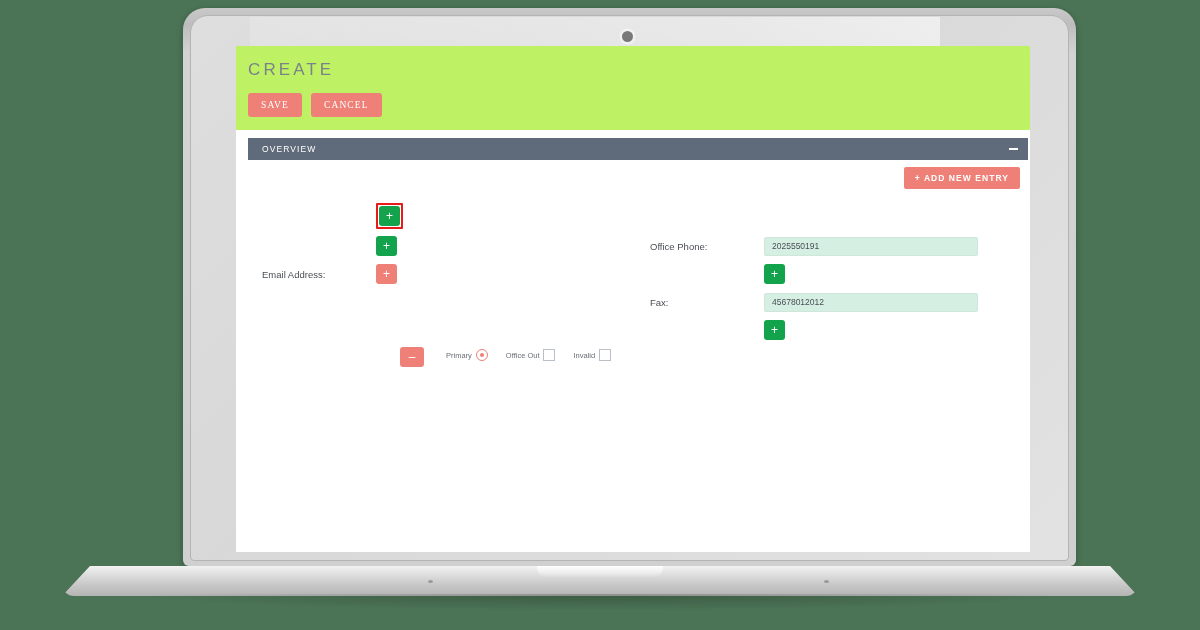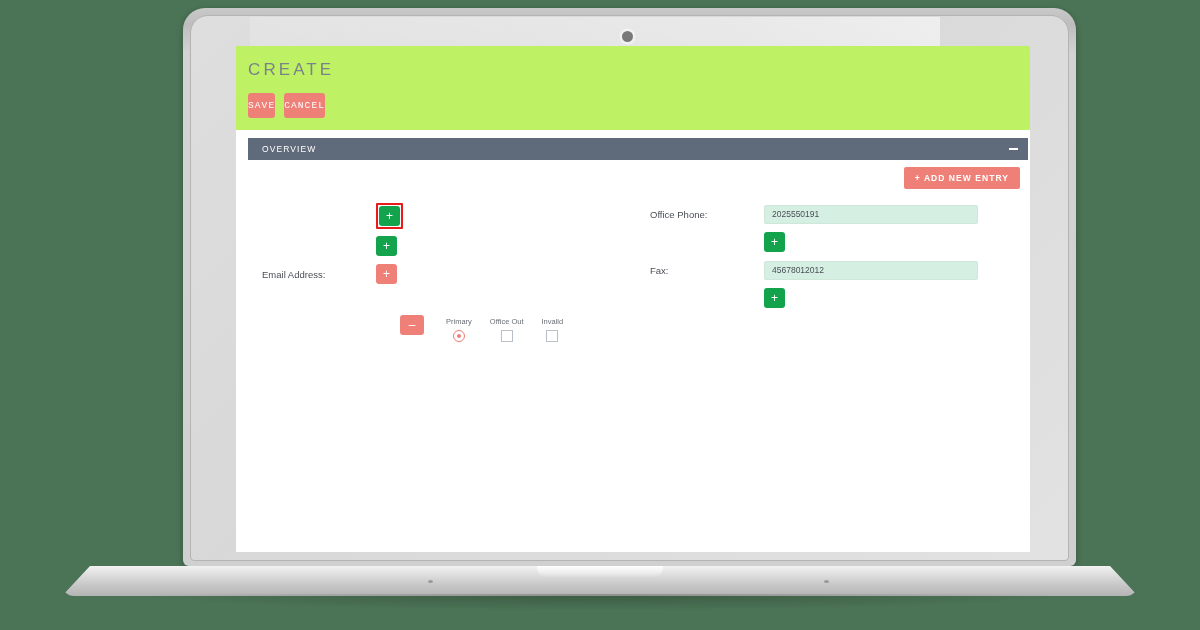--- a/index.html
+++ b/index.html
@@ -59,42 +59,42 @@
   
   .app{position:absolute;left:0;top:0;width:794px;height:506px;background:#ffffff;}
   .app-head{padding:14px 0 0 12px;background:#bef264;height:84px;box-sizing:border-box;}
   .page-title{
     font-size:17px;letter-spacing:3.1px;color:#7b818a;font-weight:400;
     margin:0 0 13px 0;
   }
   .btn-row{display:flex;gap:9px;}
   .btn-coral{
     background:#ee8078;color:#fff;border:none;border-radius:3px;
-    font-size:9.5px;letter-spacing:1.1px;padding:7px 0;cursor:pointer;
-    font-family:Liberation Mono, monospace;
+    font-size:9.5px;letter-spacing:1.1px;padding:7px 13px;cursor:pointer;
+    font-family:Liberation Serif, serif;
   }
   .overview-bar{
     margin:8px 2px 0 12px;height:22px;background:#5f6b7a;
     display:flex;align-items:center;justify-content:space-between;
     padding:0 10px 0 14px;
   }
   .overview-title{color:#fff;font-size:8.5px;letter-spacing:1.1px;}
   .collapse-icon{width:9px;height:2.5px;background:#fff;}
   .panel{margin:0 2px 0 12px;background:#fff;padding:0 0 24px 0;}
 
   .add-entry-row{display:flex;justify-content:flex-end;padding:7px 8px 0 0;}
   .btn-add-entry{
     background:#ee8078;color:#fff;border:none;border-radius:2px;
     font-size:8.5px;letter-spacing:1.05px;font-weight:700;padding:6px 11px;cursor:pointer;
     font-family:"Liberation Sans", sans-serif;
   }
 
   .grid{display:flex;padding:12px 0 0 0;}
   .col{width:380px;}
-  .col.right{padding-left:8px;}
+  .col.right{padding-left:8px;margin-top:32px;}
   .row{display:flex;align-items:center;min-height:26px;}
   .lbl{
     width:128px;font-size:9.5px;color:#4a4f56;padding-left:14px;box-sizing:border-box;
   }
   .req{color:#e8524a;}
   .inp{
     width:214px;height:19px;background:#d6efe3;border:1px solid #cfe7db;
     border-radius:2px;font-size:8.5px;color:#4a4f56;padding:0 7px;box-sizing:border-box;
     font-family:"Liberation Sans", sans-serif;outline:none;
   }
@@ -113,21 +113,21 @@
 
   .sub-row{display:flex;align-items:center;min-height:30px;}
   .pad{width:128px;}
   .hl-wrap{position:relative;display:inline-flex;padding:3px;}
   .hl-wrap::after{
     content:"";position:absolute;inset:0;border:2px solid #e81b1b;border-radius:1px;pointer-events:none;
   }
 
   .email-row{display:flex;align-items:flex-start;padding-left:14px;margin-top:2px;}
   .chk-group{display:flex;gap:18px;margin-left:22px;padding-top:2px;}
-  .chk-col{display:flex;flex-direction:column;align-items:center;gap:4px;}
+  .chk-col{display:flex;align-items:center;gap:4px;}
   .chk-lbl{font-size:7.5px;color:#6a6f77;white-space:nowrap;}
   .radio-on{
     width:10px;height:10px;border-radius:50%;border:1.5px solid #ee8078;
     display:flex;align-items:center;justify-content:center;cursor:pointer;
   }
   .radio-on::after{content:"";width:4.5px;height:4.5px;border-radius:50%;background:#ee8078;}
   .chk-box{width:10px;height:10px;border:1px solid #b9bfc7;background:#fff;cursor:pointer;}
 </style>
 </head>
 <body>

